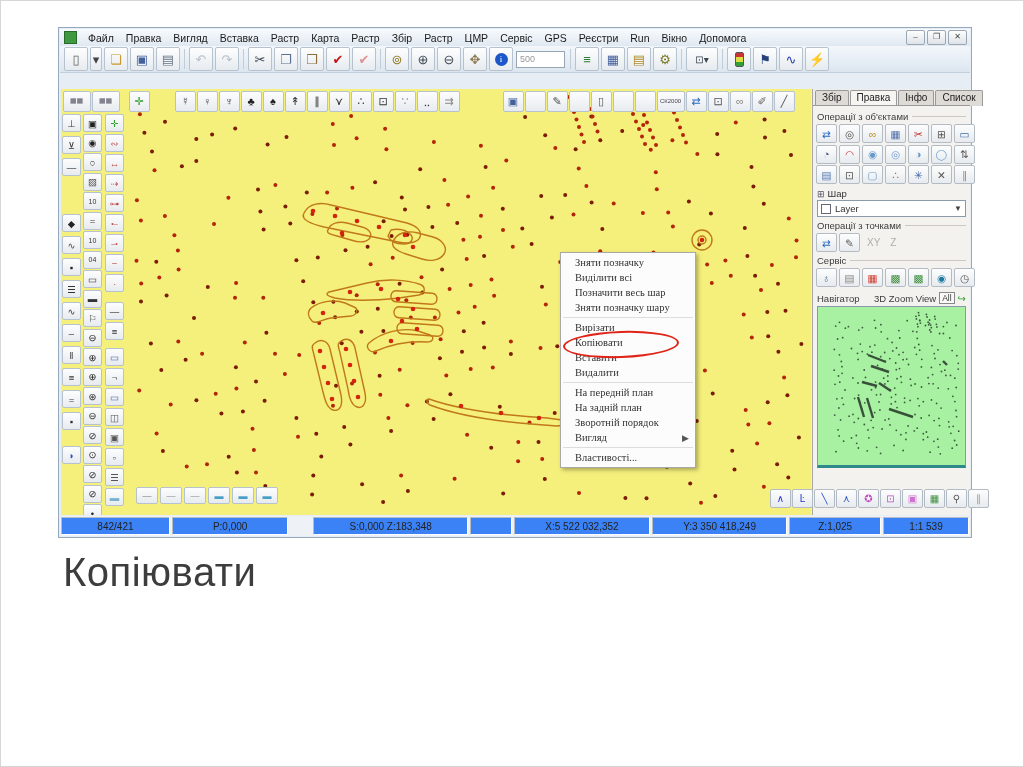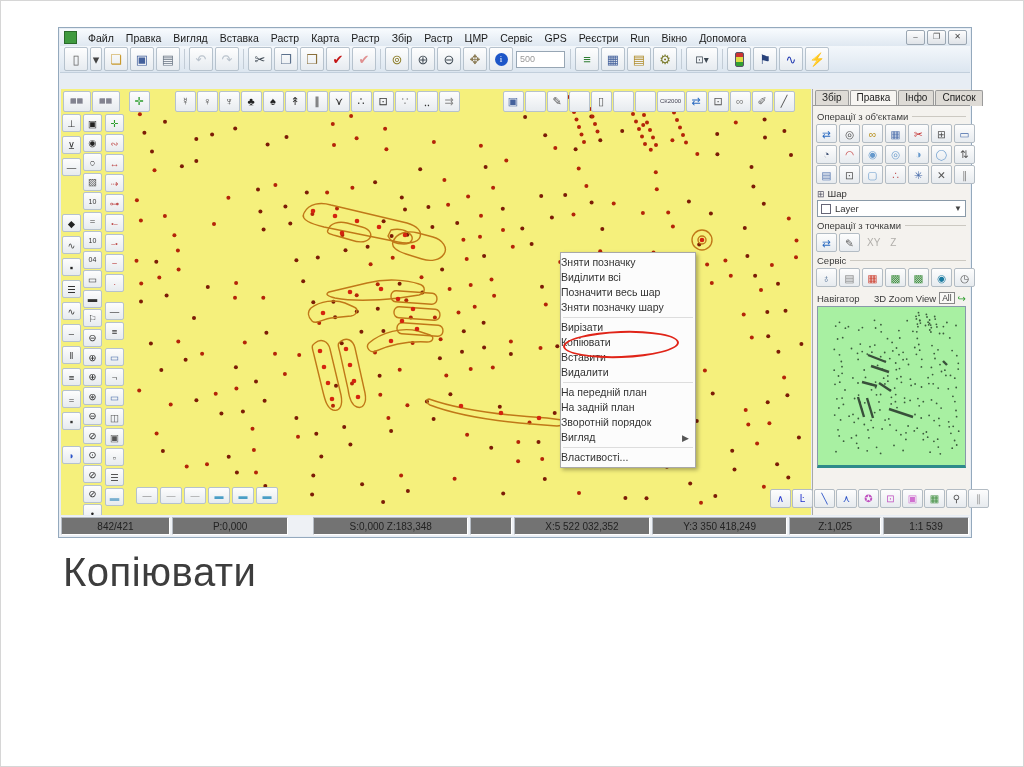--- a/index.html
+++ b/index.html
@@ -42,21 +42,21 @@
   .pbtn b{font-weight:normal;}
   #palette-a{left:1px;top:25px;gap:4px;}
   #palette-b{left:22px;top:25px;gap:1.5px;}
   #palette-c{left:44px;top:25px;gap:2px;}
 
   #linestyles{position:absolute;left:75px;top:398px;display:flex;gap:2px;z-index:4;}
   .lbtn{width:20px;height:15px;border:1px solid #b6c2cd;border-radius:2px;background:linear-gradient(#fdfdfd,#e7ebef);display:flex;align-items:center;justify-content:center;font-size:9px;}
   .lbtn b{font-weight:normal;}
 
   #ctxmenu{position:absolute;left:499px;top:163px;width:134px;background:#fcfcfc;border:1px solid #a8a8a8;box-shadow:2px 2px 4px rgba(0,0,0,.3);padding:2px 0;z-index:30;}
-  .mitem{height:15px;line-height:15px;font-size:10.5px;color:#333;position:relative;white-space:nowrap;}
+  .mitem{height:15px;line-height:15px;font-size:10.5px;color:#333;padding-left:14px;position:relative;white-space:nowrap;font-family:Liberation Serif, serif;}
   .msep{height:1px;background:#ddd;margin:2px 2px;}
   .marrow{position:absolute;right:6px;top:1px;font-size:9px;color:#555;}
   .red-ellipse{position:absolute;left:2px;width:112px;height:23px;border:2.6px solid #e02418;border-radius:50%;transform:rotate(-2deg);pointer-events:none;z-index:31;}
 
   #rpanel{position:absolute;left:752px;top:0;right:0;bottom:0;background:#efede9;border-left:1px solid #a8a8a8;}
   #ptabs{display:flex;padding:1px 2px 0;}
   .ptab{font-size:10px;padding:1px 6px 0;height:14px;border:1px solid #9a9a9a;border-bottom:none;background:#dedbd6;border-radius:2px 2px 0 0;margin-right:1px;color:#222;}
   .ptab.active{background:#f7f5f2;}
   #pbody{border-top:1px solid #9a9a9a;padding:2px 3px;background:#f4f2ee;position:absolute;left:0;right:0;top:16px;bottom:0;}
   .gtitle{display:flex;align-items:center;color:#3a3a3a;margin:3px 1px 2px;font-size:9.5px;white-space:nowrap;}
@@ -73,21 +73,21 @@
   .navrow{display:flex;align-items:center;margin:5px 1px 2px;font-size:9.5px;color:#3a3a3a;white-space:nowrap;}
   .allbox{border:1px solid #888;padding:0 2px;font-size:8.5px;margin:0 3px;background:#faf9f7;}
   .navarrow{color:#2e9e2e;font-size:10px;}
   .navbox{margin:2px 1px;border:1px solid #8899aa;border-bottom:3px solid #2e8a8a;background:#a8f0a2;height:158px;position:relative;overflow:hidden;}
 
   #bottomtools{position:absolute;left:711px;top:461px;display:flex;gap:1px;z-index:25;}
   .btool{width:19px;height:17px;border:1px solid #b3bcc4;border-radius:2px;background:linear-gradient(#fdfdfd,#e7ebef);display:flex;align-items:center;justify-content:center;font-size:10px;}
   .btool b{font-weight:normal;}
 
   #statusbar{position:absolute;left:1px;bottom:1px;right:1px;height:20px;background:#eef1f5;display:flex;align-items:stretch;font-size:10px;color:#222;}
-  .scell{border:1px solid;border-color:#b6bcc4 #ffffff #ffffff #b6bcc4;margin:1px;display:flex;align-items:center;justify-content:center;padding:0 20px;white-space:nowrap;background:#737373;}
+  .scell{border:1px solid;border-color:#b6bcc4 #ffffff #ffffff #b6bcc4;margin:1px;display:flex;align-items:center;justify-content:center;padding:0 20px;white-space:nowrap;background:#3b82f6;}
   .sfill{flex:1;}
 
   #caption{position:absolute;left:62px;top:549px;font-size:40px;color:#3d3d3d;letter-spacing:0.5px;}
 </style>
 </head>
 <body>
 
 <div id="slide">
   <div id="app">
 

